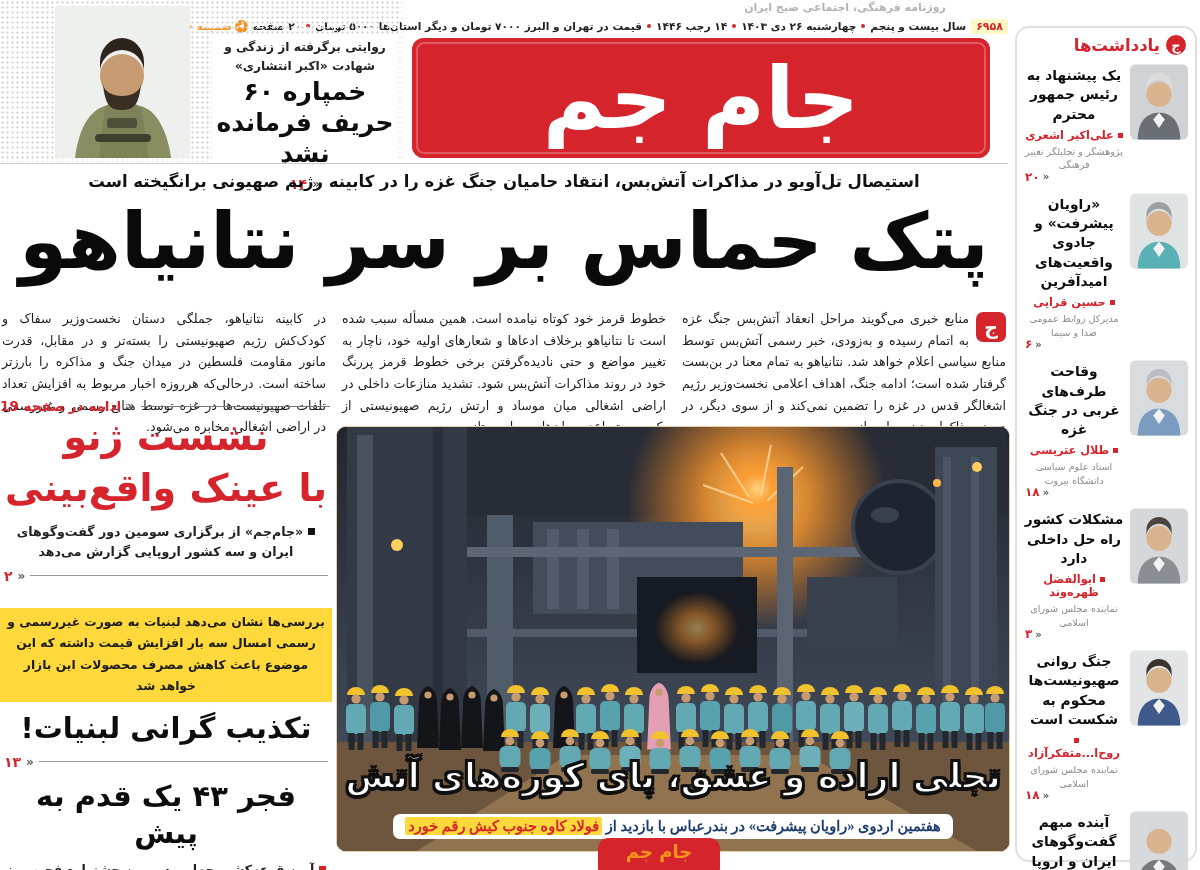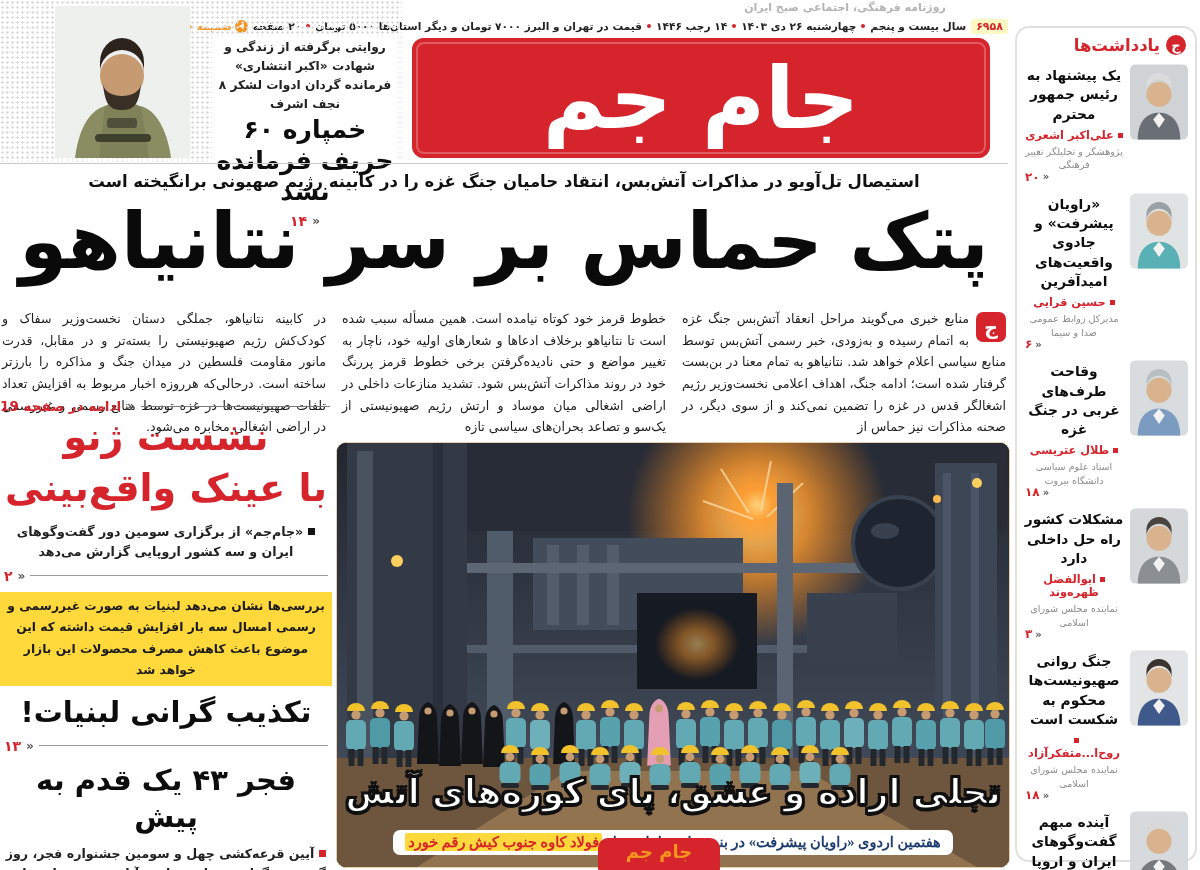--- a/index.html
+++ b/index.html
@@ -77,27 +77,27 @@
   .conttext{color:#d6242c;font-weight:bold;font-size:13.5px;white-space:nowrap}
 
   
   #leftrail{position:absolute;top:412px;left:0;width:332px}
   .h-red{color:#d6242c;font-size:38px;font-weight:bold;text-align:center;line-height:1.35}
   .subline{font-size:12.6px;font-weight:bold;text-align:center;line-height:1.6;margin:7px 4px 0;color:#222}
   .sq{display:inline-block;width:7px;height:7px;background:#111;margin-left:5px;vertical-align:1px}
   .sq.red{background:#d6242c}
   .yellowbox{
     background:#ffd93b;color:#1a1a1a;font-size:12.3px;font-weight:bold;text-align:center;
-    line-height:1.75;padding:4px 6px;margin:8px 0 6px;
+    line-height:1.75;padding:4px 6px;margin:24px 0 6px;
   }
   .h-black{font-size:29px;font-weight:bold;text-align:center;color:#0d0d0d;line-height:1.3;margin-top:8px}
 
   
   #photo{
-    position:absolute;top:442px;left:336px;width:672px;height:424px;
+    position:absolute;top:426px;left:336px;width:672px;height:424px;
     border-radius:10px;overflow:hidden;border:1px solid #e6cfae;background:#0f172a;
   }
   #photo svg.scene{position:absolute;inset:0}
   .ptitle{
     position:absolute;left:0;right:0;bottom:52px;text-align:center;
     font-size:35px;font-weight:bold;color:#fff;line-height:1.25;
     -webkit-text-stroke:2px #101010;
     text-shadow:2px 2px 0 #101010,-2px 2px 0 #101010,2px -2px 0 #101010,-2px -2px 0 #101010,0 3px 0 #101010;
   }
   .pcaption{
@@ -201,21 +201,20 @@
       <path d="M20,152 C24,120 36,104 50,100 L44,152 Z" fill="#8a8c62"></path>
       <path d="M116,152 C112,122 100,104 86,100 L94,152 Z" fill="#8a8c62"></path>
       <circle cx="67" cy="70" r="22" fill="#c79b72"></circle>
       <path d="M45,66 a22,22 0 0 1 44,0 l0,-10 a22,24 0 0 0 -44,0 z" fill="#2c241c"></path>
       <path d="M48,78 C50,94 84,94 86,78 C84,100 78,104 67,104 C56,104 50,100 48,78 Z" fill="#3a2f24"></path>
       <rect x="52" y="112" width="30" height="10" rx="3" fill="#4e503a"></rect>
       <rect x="40" y="128" width="56" height="8" rx="4" fill="#3e402e"></rect>
     </svg>
     <div class="mtext">
       <div class="mk">روایتی برگرفته از زندگی و شهادت «اکبر انتشاری»</div>
-      <div class="mk">فرمانده گردان ادوات لشکر ۸ نجف اشرف</div>
       <div class="mtitle">خمپاره ۶۰ حریف فرمانده نشد</div>
       <div class="refrow refcenter">
         <span class="guill">«</span>
         <span class="refnum">۱۴</span>
       </div>
     </div>
   </div>
 
   <div id="ruletop"></div>
 

